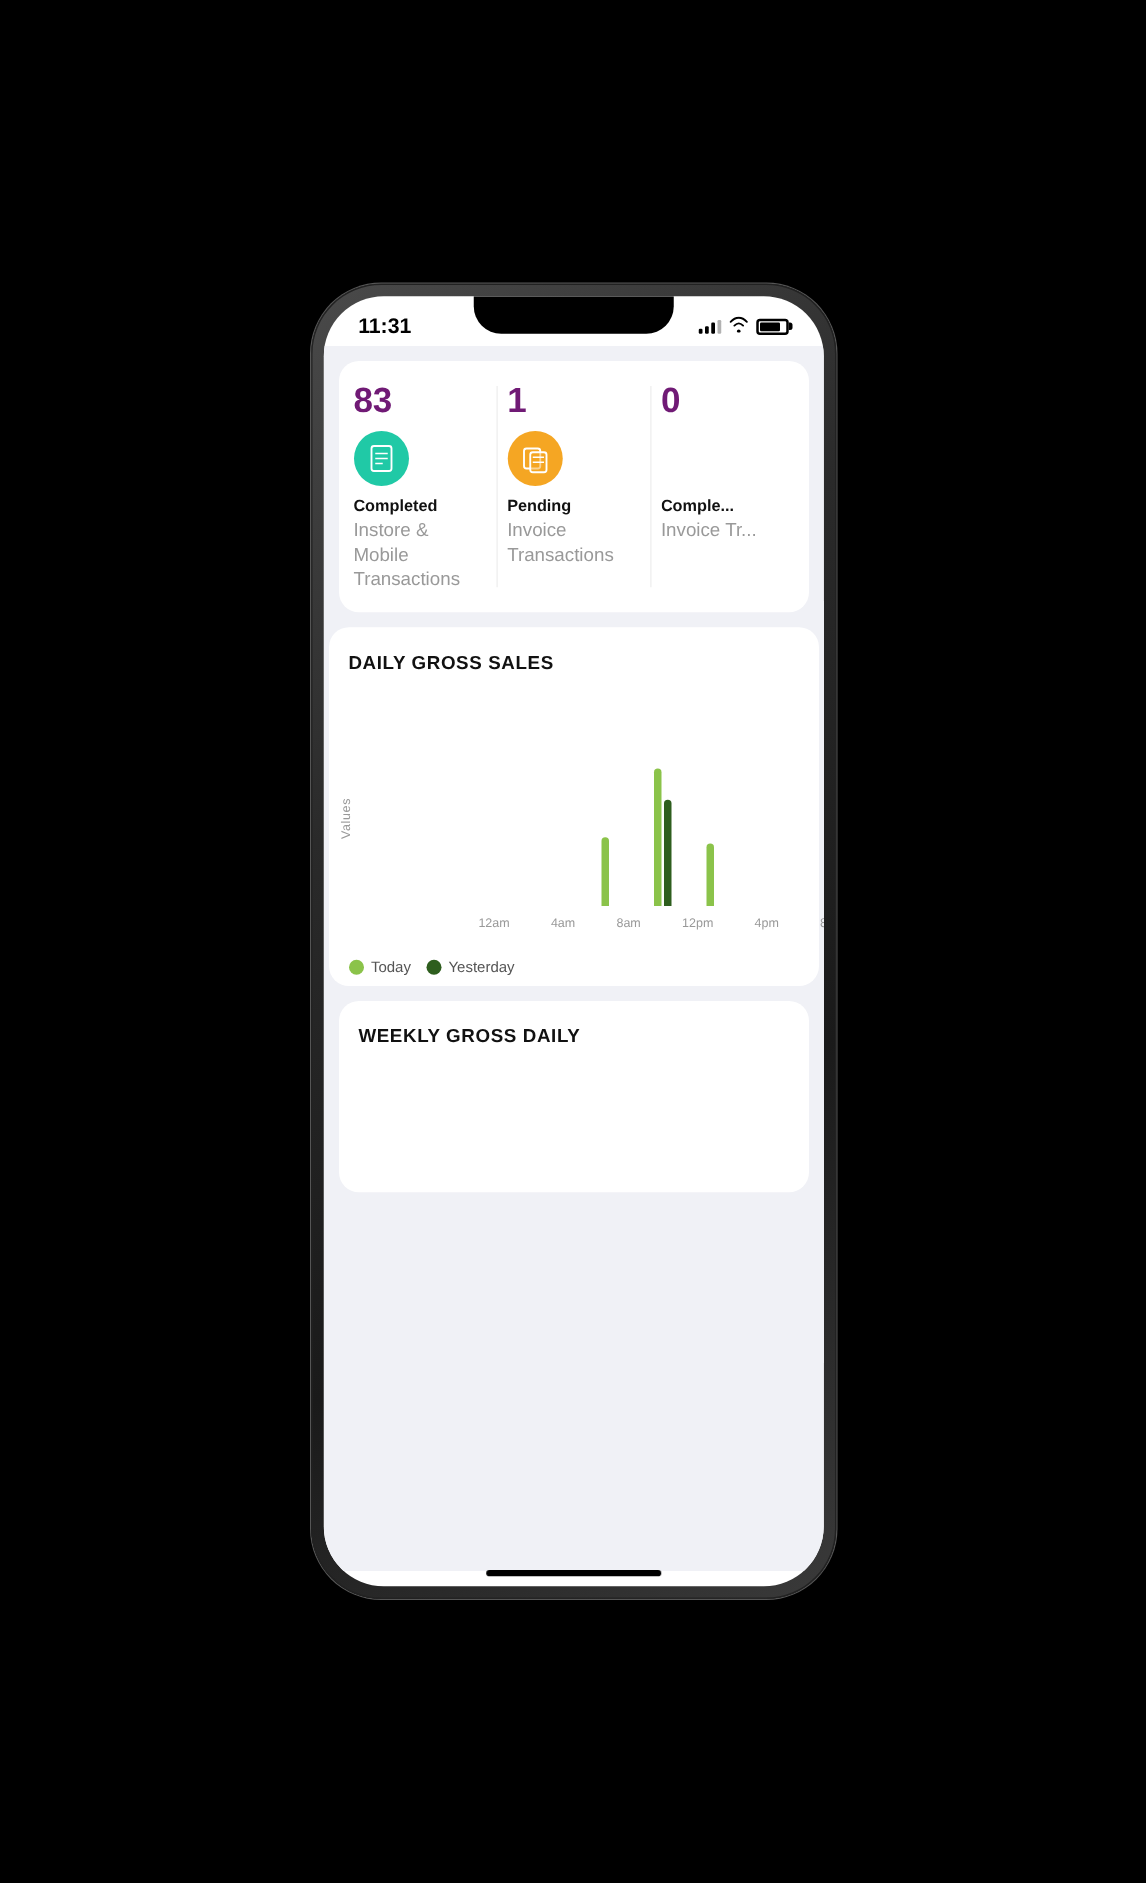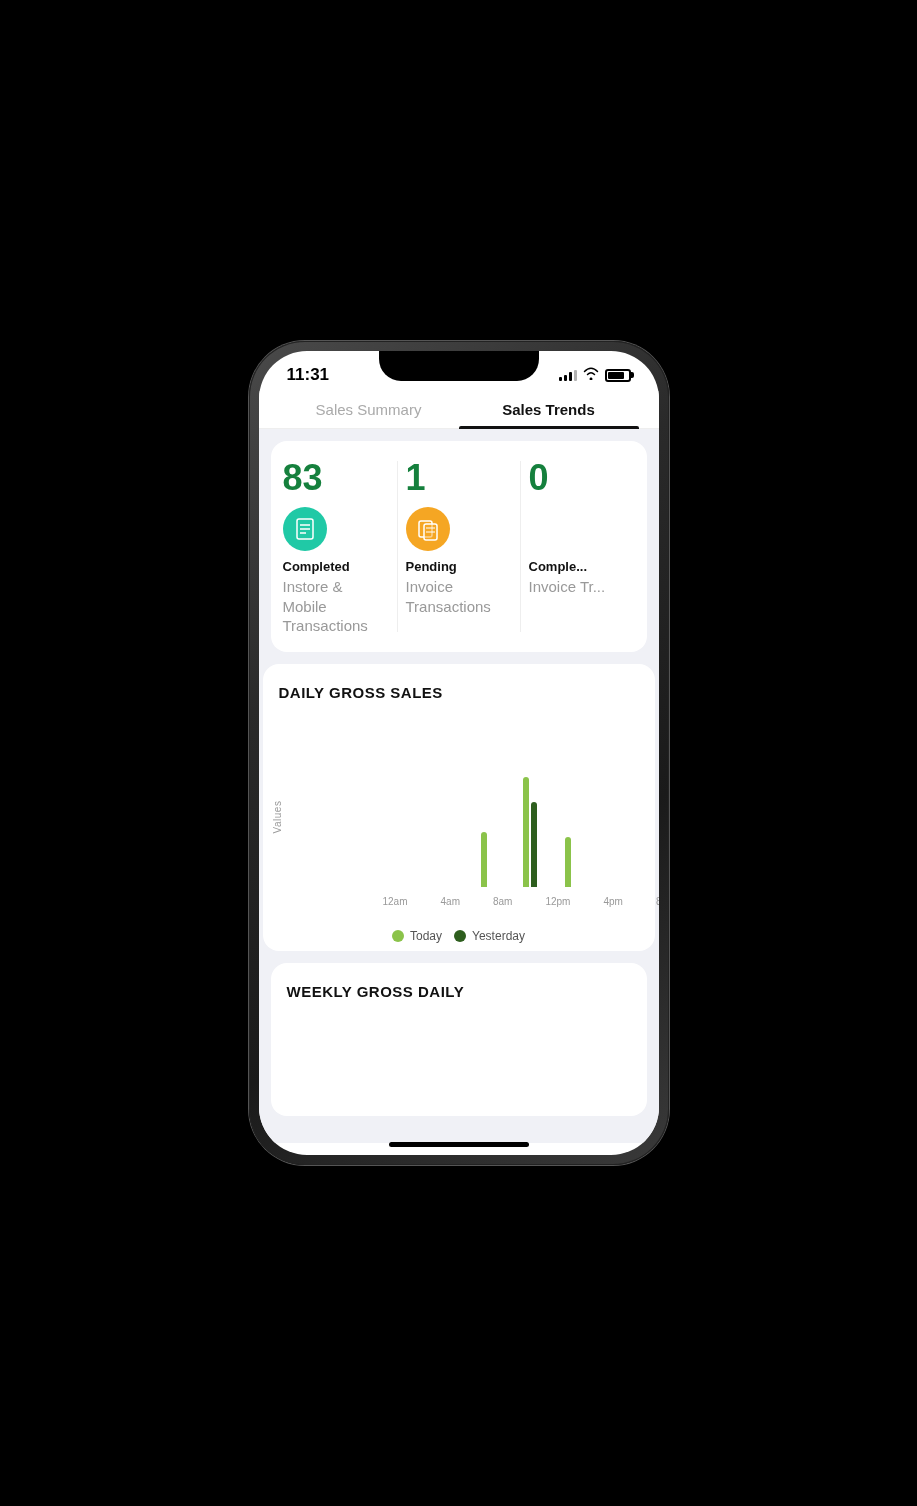--- a/index.html
+++ b/index.html
@@ -7,21 +7,21 @@
       background: #000;
       display: flex;
       justify-content: center;
       align-items: center;
       min-height: 100vh;
       font-family: -apple-system, BlinkMacSystemFont, 'Helvetica Neue', Arial, sans-serif;
     }
 
     .phone-outer {
       width: 420px;
-      height: 824px;
+      height: 1052px;
       background: linear-gradient(145deg, #4a4a4a, #2a2a2a, #1a1a1a, #3a3a3a);
       border-radius: 56px;
       padding: 10px;
       position: relative;
       box-shadow: 0 0 0 1px #555, 0 0 60px rgba(0,0,0,0.8), inset 0 0 0 1px #222;
     }
 
     .phone-inner {
       width: 100%;
       height: 100%;
@@ -183,23 +183,23 @@
       padding: 16px 12px;
       display: flex;
       gap: 8px;
       overflow: hidden;
     }
     .stat-card {
       flex: 1;
       min-width: 0;
     }
     .stat-number {
-      font-size: 36px;
+      font-size: 28px;
       font-weight: 800;
-      color: #15803d;
+      color: #701a75;
       margin-bottom: 8px;
     }
     .stat-icon-row {
       display: flex;
       justify-content: flex-start;
       margin-bottom: 8px;
     }
     .stat-icon-circle {
       width: 44px;
       height: 44px;
@@ -340,21 +340,20 @@
     }
     .x-label {
       font-size: 10px;
       color: #999;
       text-align: center;
     }
 
     
     .legend {
       display: flex;
-      justify-content: center;
       gap: 12px;
       margin-top: 12px;
     }
     .legend-item {
       display: flex;
       align-items: center;
       gap: 6px;
       font-size: 12px;
       color: #555;
     }
@@ -410,28 +409,20 @@
         </span>
         <div class="battery-icon">
           <div class="battery-fill"></div>
         </div>
       </div>
     </div>
 
     <div class="app-content">
 
 
-      <div class="tabs">
-        <div class="tab">
-          <span>Sales Summary</span>
-        </div>
-        <div class="tab active">
-          <span>Sales Trends</span>
-        </div>
-      </div>
 
       <div class="stats-section">
 
         <div class="stat-card">
           <div class="stat-number">83</div>
           <div class="stat-icon-row">
             <div class="stat-icon-circle" style="background:#20c9a6;">
               <svg width="26" height="26" viewBox="0 0 26 26">
                 <rect x="5" y="3" width="16" height="20" rx="2" fill="none" stroke="white" stroke-width="1.5"></rect>
                 <line x1="8" y1="9" x2="18" y2="9" stroke="white" stroke-width="1.3"></line>

